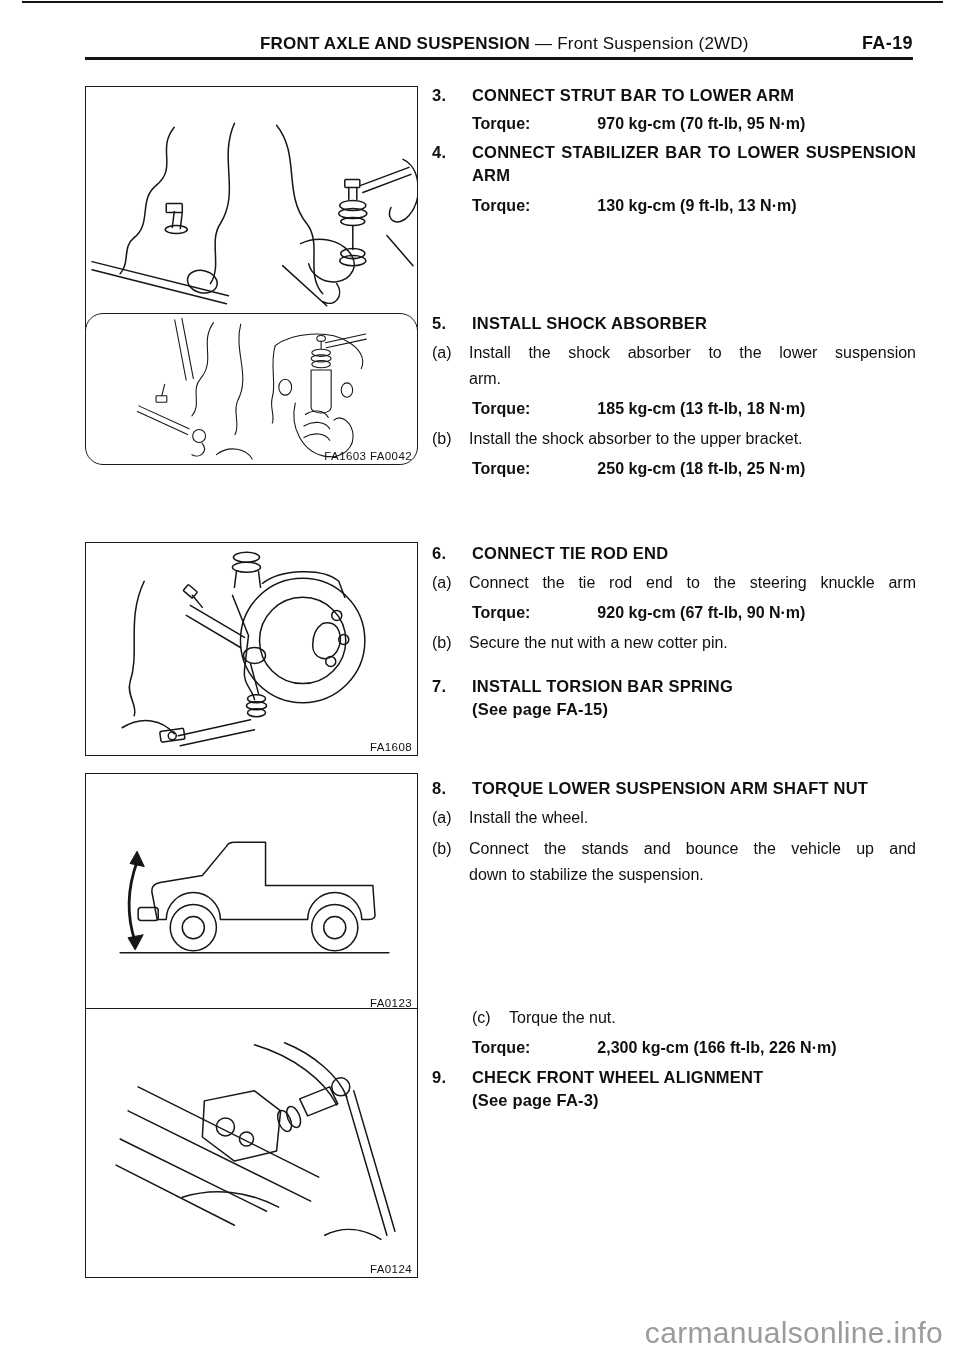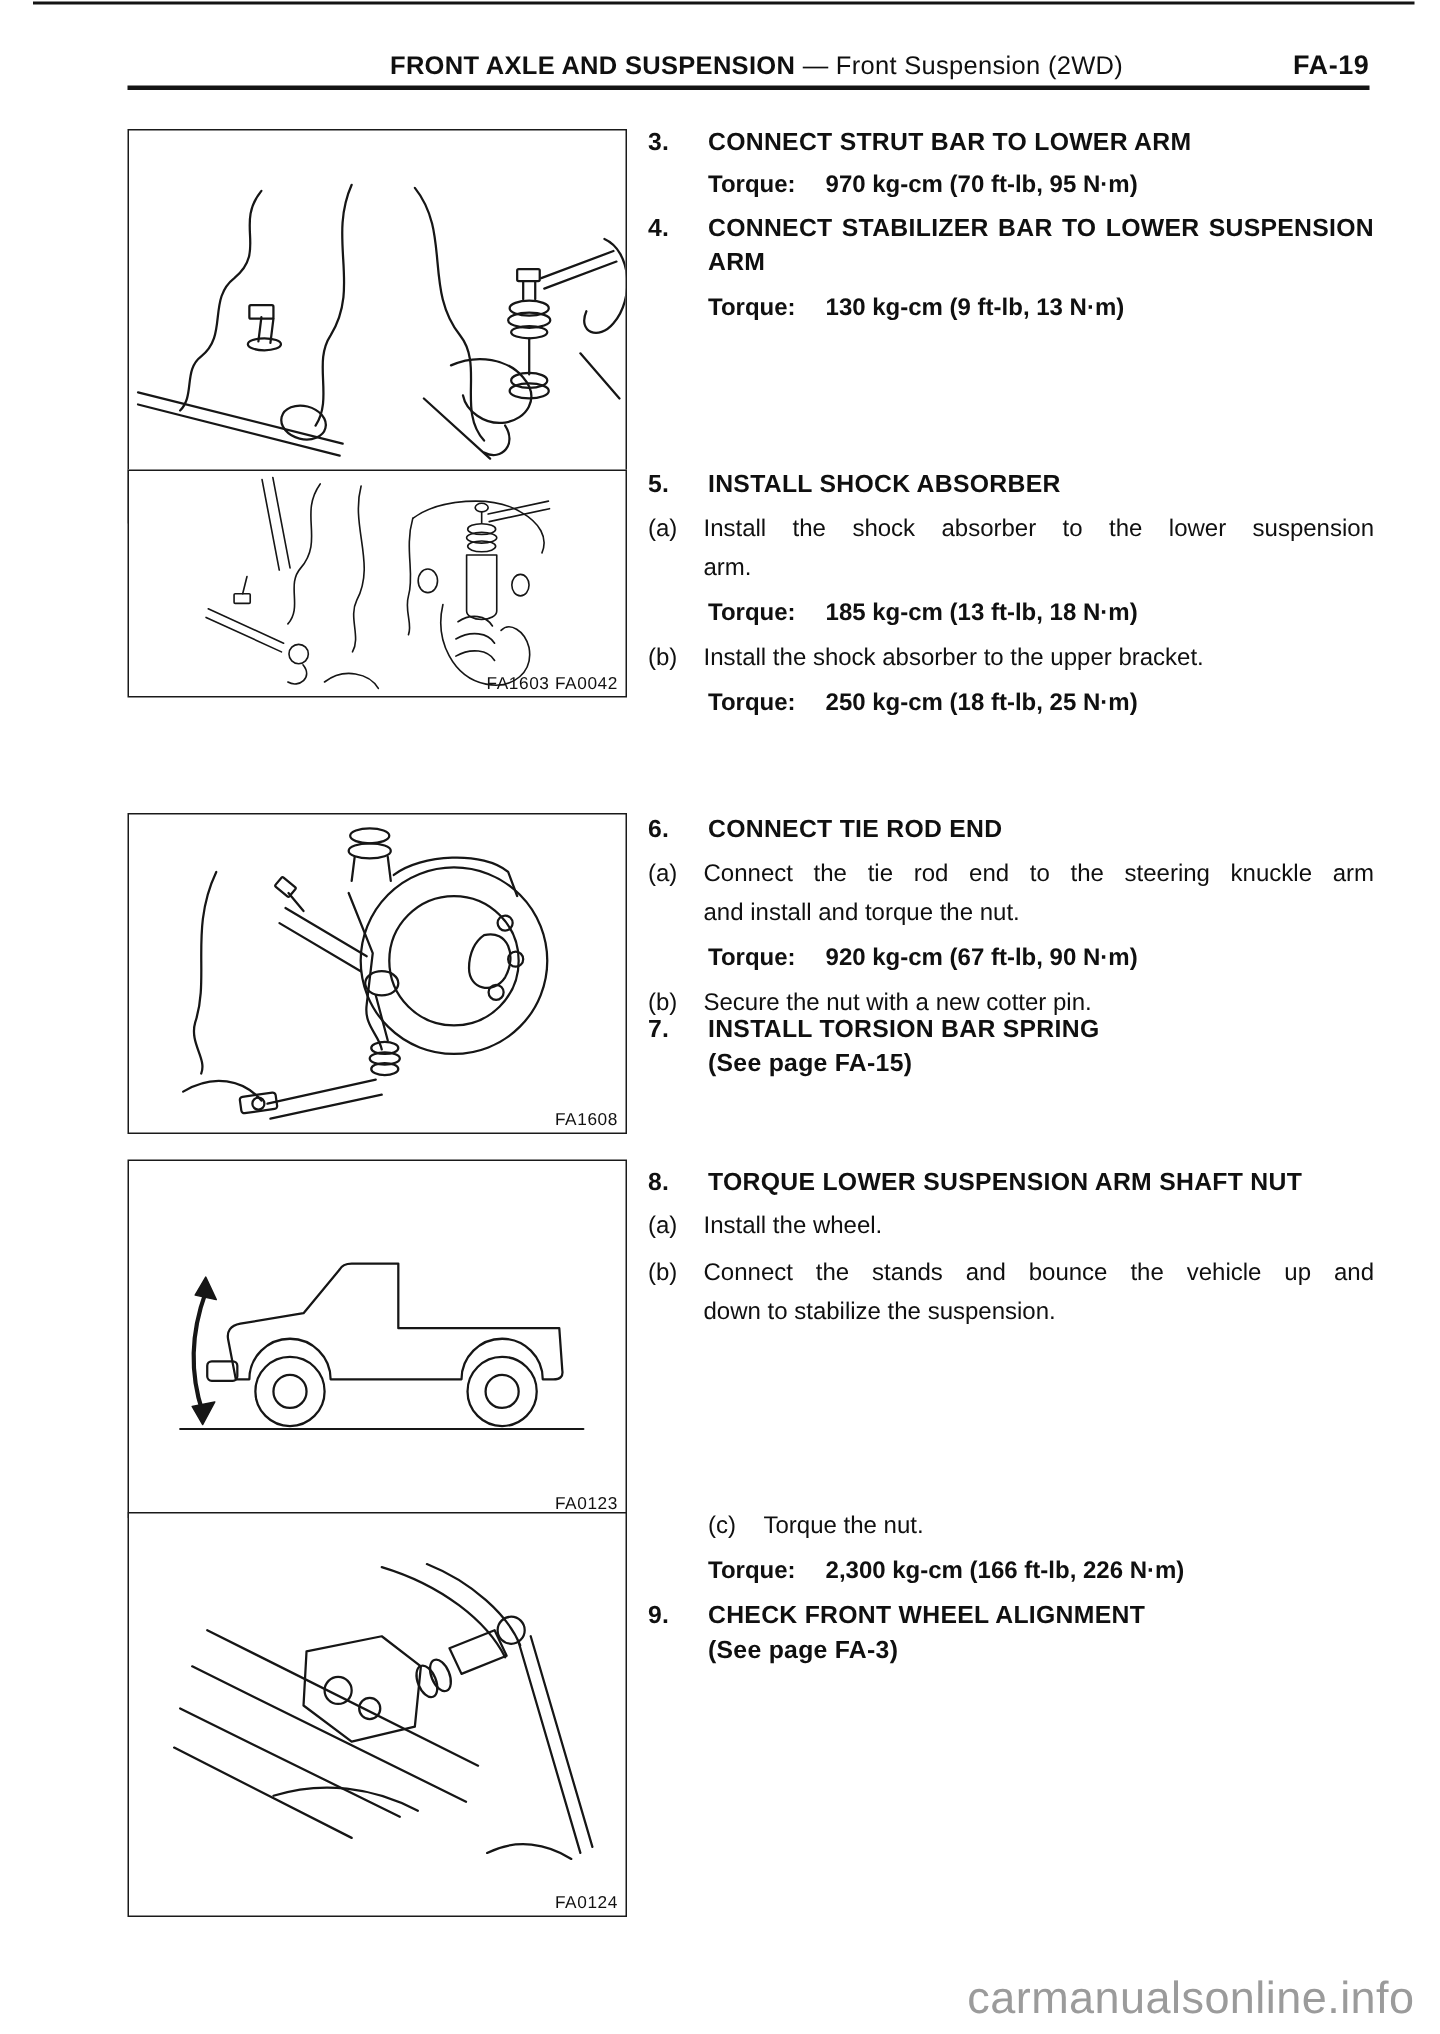--- a/index.html
+++ b/index.html
@@ -10,34 +10,34 @@
   .hdr{position:absolute;left:260px;top:34px;font-size:17px;white-space:nowrap;letter-spacing:.2px;}
   .hdr .b{font-weight:700;}
   .hdr .r{font-weight:400;margin-left:5px;}
   .hdr-page{position:absolute;right:47px;top:33px;font-size:18px;font-weight:700;letter-spacing:.4px;}
   .hdr-rule{position:absolute;left:85px;top:57px;width:828px;height:3px;background:#141414;}
   
   .fig{position:absolute;left:85px;width:333px;border:1.6px solid #1a1a1a;background:#fff;box-sizing:border-box;}
   .fig svg{display:block;width:100%;height:100%;}
   .fig-label{position:absolute;right:5px;bottom:2px;font-size:11.5px;letter-spacing:.4px;color:#111;white-space:nowrap;}
   .f1{top:86px;height:263px;}
-  .f2{top:313px;height:152px;}
+  .f2{top:313px;height:152px;border-radius:18px;}
   .f3{top:542px;height:214px;}
   .f4{top:773px;height:239px;}
   .f5{top:1008px;height:270px;}
   
   .step{position:absolute;left:432px;width:484px;font-size:16px;line-height:26px;}
   .shead{display:flex;font-weight:700;font-size:16.5px;line-height:23px;letter-spacing:.2px;}
   .snum{width:40px;flex:none;}
   .stitle{flex:1;}
   .jl{text-align:justify;text-align-last:justify;}
   .sub{display:flex;margin-top:5px;}
   .slabel{width:37px;flex:none;}
   .stext{flex:1;}
-  .torque{display:flex;font-weight:700;margin-left:40px;margin-top:5px;line-height:24px;}
+  .torque{display:flex;font-weight:700;margin-left:40px;margin-top:5px;line-height:24px;gap:47px;}
   .tval{margin-left:20px;}
   .subtitle{font-weight:700;font-size:16.5px;line-height:23px;margin-left:40px;letter-spacing:.2px;}
   
   .watermark{position:absolute;right:17px;bottom:6px;font-size:30px;color:#9b9b9b;letter-spacing:.3px;margin-left:29px;}
   .art{stroke:#161616;fill:none;stroke-width:1.5;stroke-linecap:round;stroke-linejoin:round;}
 </style>
 </head>
 <body>
 
 <div class="page">
@@ -231,21 +231,20 @@
 
   <div class="step" style="top:542px;">
     <div class="shead">
       <span class="snum">6.</span>
       <span class="stitle">CONNECT TIE ROD END</span>
     </div>
     <div class="sub">
       <span class="slabel">(a)</span>
       <span class="stext">
         <span class="jl" style="display:block;">Connect the tie rod end to the steering knuckle arm</span>
-        <span style="display:block;">and install and torque the nut.</span>
       </span>
     </div>
     <div class="torque">
       <span>Torque:</span>
       <span class="tval">920 kg-cm (67 ft-lb, 90 N·m)</span>
     </div>
     <div class="sub">
       <span class="slabel">(b)</span>
       <span class="stext">Secure the nut with a new cotter pin.</span>
     </div>

